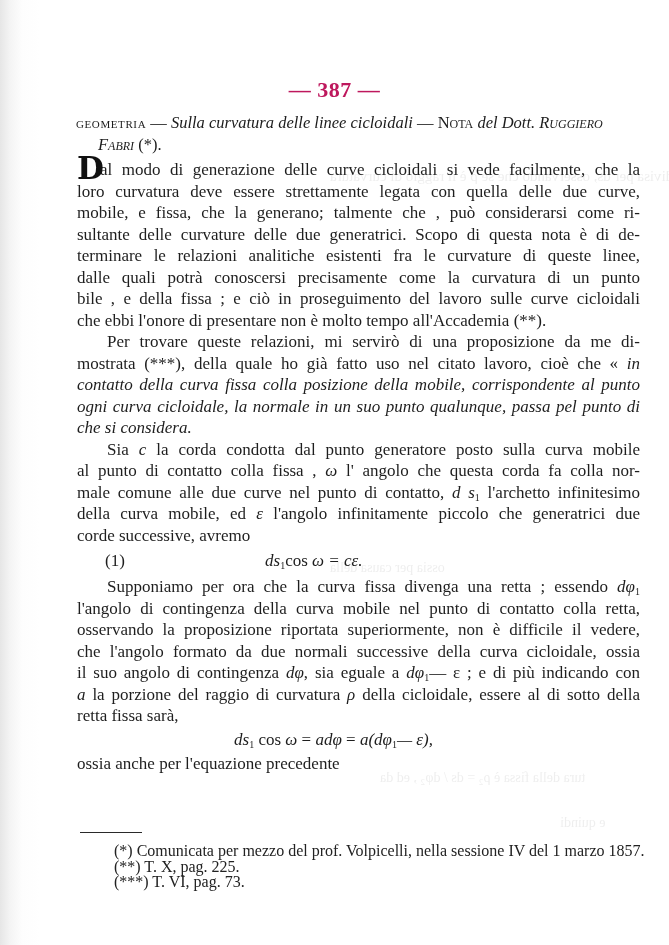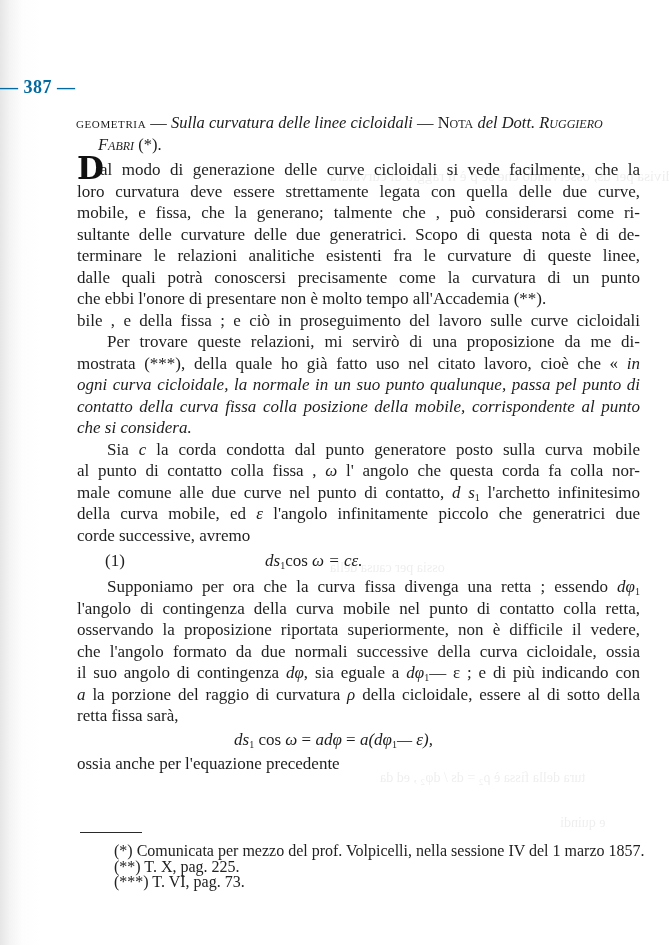--- a/index.html
+++ b/index.html
@@ -18,24 +18,25 @@
     }
     .page {
       position: absolute;
       left: 0; top: 0;
       width: 669px; height: 945px;
     }
     .page-number {
       position: absolute;
       top: 77px;
       left: 0; width: 669px;
-      font-family: "Liberation Serif", serif;
-      font-size: 18px;
+      text-align: center;
+      font-family: "Liberation Serif", serif;
+      font-size: 22px;
       font-weight: bold;
-      color: #0369a1;
+      color: #be185d;
       letter-spacing: 0.5px;
     }
     .title-block {
       position: absolute;
       left: 76px;
       top: 112px;
       width: 570px;
       font-family: "Liberation Serif", serif;
       font-size: 16.5px;
       line-height: 22px;
@@ -174,29 +175,29 @@
 
     <div>
       <div class="line dropcap-line">
         <span class="dropcap">D</span><span>al modo di generazione delle curve  cicloidali si vede facilmente, che la</span>
       </div>
       <div class="line">loro curvatura  deve essere strettamente legata  con quella delle due  curve,</div>
       <div class="line">mobile, e fissa, che la generano; talmente che , può considerarsi  come  ri-</div>
       <div class="line">sultante delle curvature delle due generatrici. Scopo di questa nota è di de-</div>
       <div class="line">terminare le relazioni  analitiche esistenti  fra le curvature  di queste linee,</div>
       <div class="line">dalle quali potrà  conoscersi precisamente  come  la  curvatura  di un punto</div>
+      <div class="line">bile , e della fissa ; e ciò in  proseguimento del lavoro  sulle curve  cicloidali</div>
       <div class="line last">che ebbi l'onore di presentare non è molto tempo all'Accademia (**).</div>
-      <div class="line">bile , e della fissa ; e ciò in  proseguimento del lavoro  sulle curve  cicloidali</div>
     </div>
 
     <div>
       <div class="line indent">Per trovare queste relazioni, mi servirò di una proposizione da me di-</div>
       <div class="line"><span>mostrata (***), della quale ho già fatto uso nel citato lavoro, cioè che « </span><span class="it">in</span></div>
+      <div class="line it">contatto della curva fissa colla posizione della  mobile, corrispondente al punto</div>
       <div class="line it">ogni curva cicloidale, la normale in un suo punto qualunque, passa pel punto di</div>
-      <div class="line it">contatto della curva fissa colla posizione della  mobile, corrispondente al punto</div>
       <div class="line last it">che si considera.</div>
     </div>
 
     <div>
       <div class="line indent"><span>Sia </span><span class="it">c</span><span> la corda condotta dal punto generatore posto sulla curva mobile</span></div>
       <div class="line"><span>al punto di contatto colla fissa , </span><span class="it">ω</span><span> l' angolo che questa corda fa colla nor-</span></div>
       <div class="line"><span>male comune alle due curve nel punto di contatto, </span><span class="it">d s</span><sub class="s">1</sub><span> l'archetto infinitesimo</span></div>
       <div class="line"><span>della curva mobile, ed </span><span class="it">ε</span><span> l'angolo infinitamente piccolo che generatrici due</span></div>
       <div class="line last">corde successive, avremo</div>
     </div>

